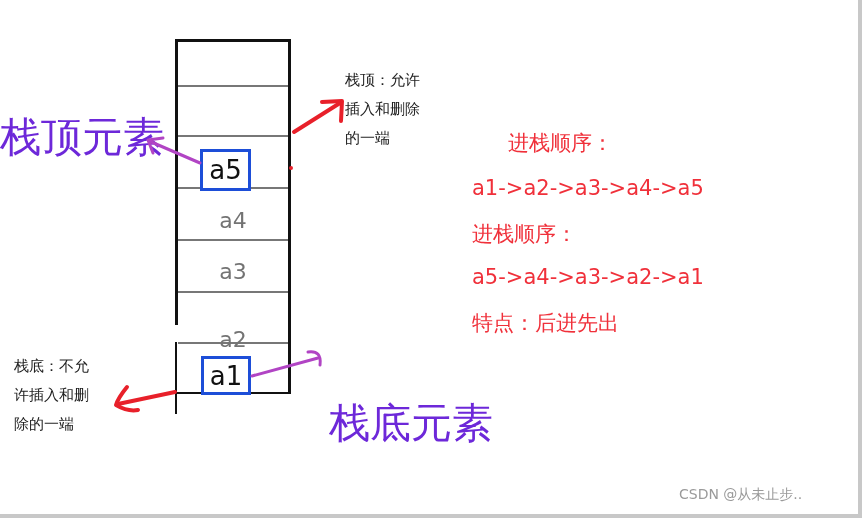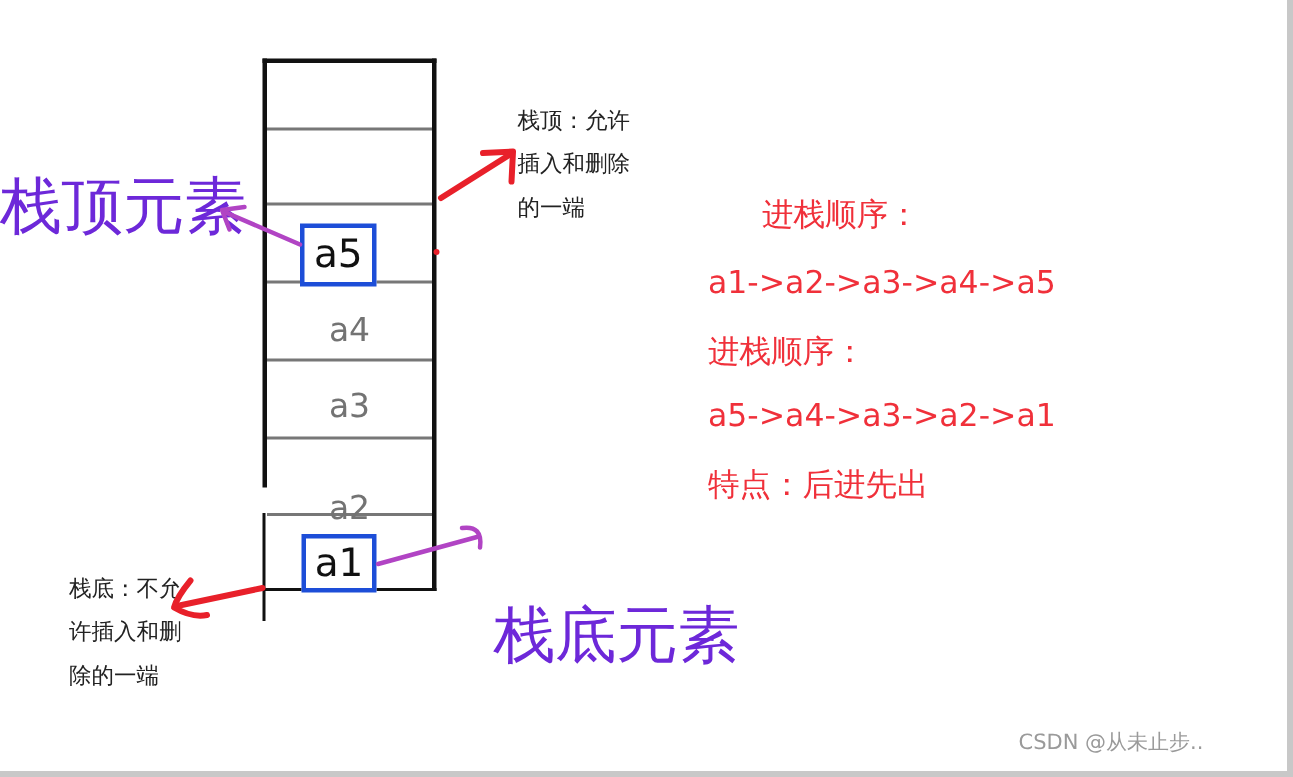--- a/index.html
+++ b/index.html
@@ -60,21 +60,21 @@
 <div class="cell-label" style="top:259px;">a3</div>
 <div class="cell-label" style="top:327px;">a2</div>
 <div class="elem-box" style="left:201px; top:356px; width:50px; height:39px; line-height:34px;">a1</div>
 
 <div class="big-label" style="left:0px; top:110px;">栈顶元素</div>
 <div class="big-label" style="left:329px; top:356px;margin-top:40px;">栈底元素</div>
 
 <div class="note" style="left:345px; top:66px;">栈顶：允许
 插入和删除
 的一端</div>
-<div class="note" style="left:14px; top:378px;margin-left:32px;">栈底：不允
+<div class="note" style="left:14px; top:352px;">栈底：不允
 许插入和删
 除的一端</div>
 
 <div class="red-text" style="left:472px; top:129px;margin-left:36px;">进栈顺序：</div>
 <div class="red-text" style="left:472px; top:176px;">a1-&gt;a2-&gt;a3-&gt;a4-&gt;a5</div>
 <div class="red-text" style="left:472px; top:220px;">进栈顺序：</div>
 <div class="red-text" style="left:472px; top:265px;">a5-&gt;a4-&gt;a3-&gt;a2-&gt;a1</div>
 <div class="red-text" style="left:472px; top:309px;">特点：后进先出</div>
 
 <svg class="overlay" width="862" height="518" viewBox="0 0 862 518">

